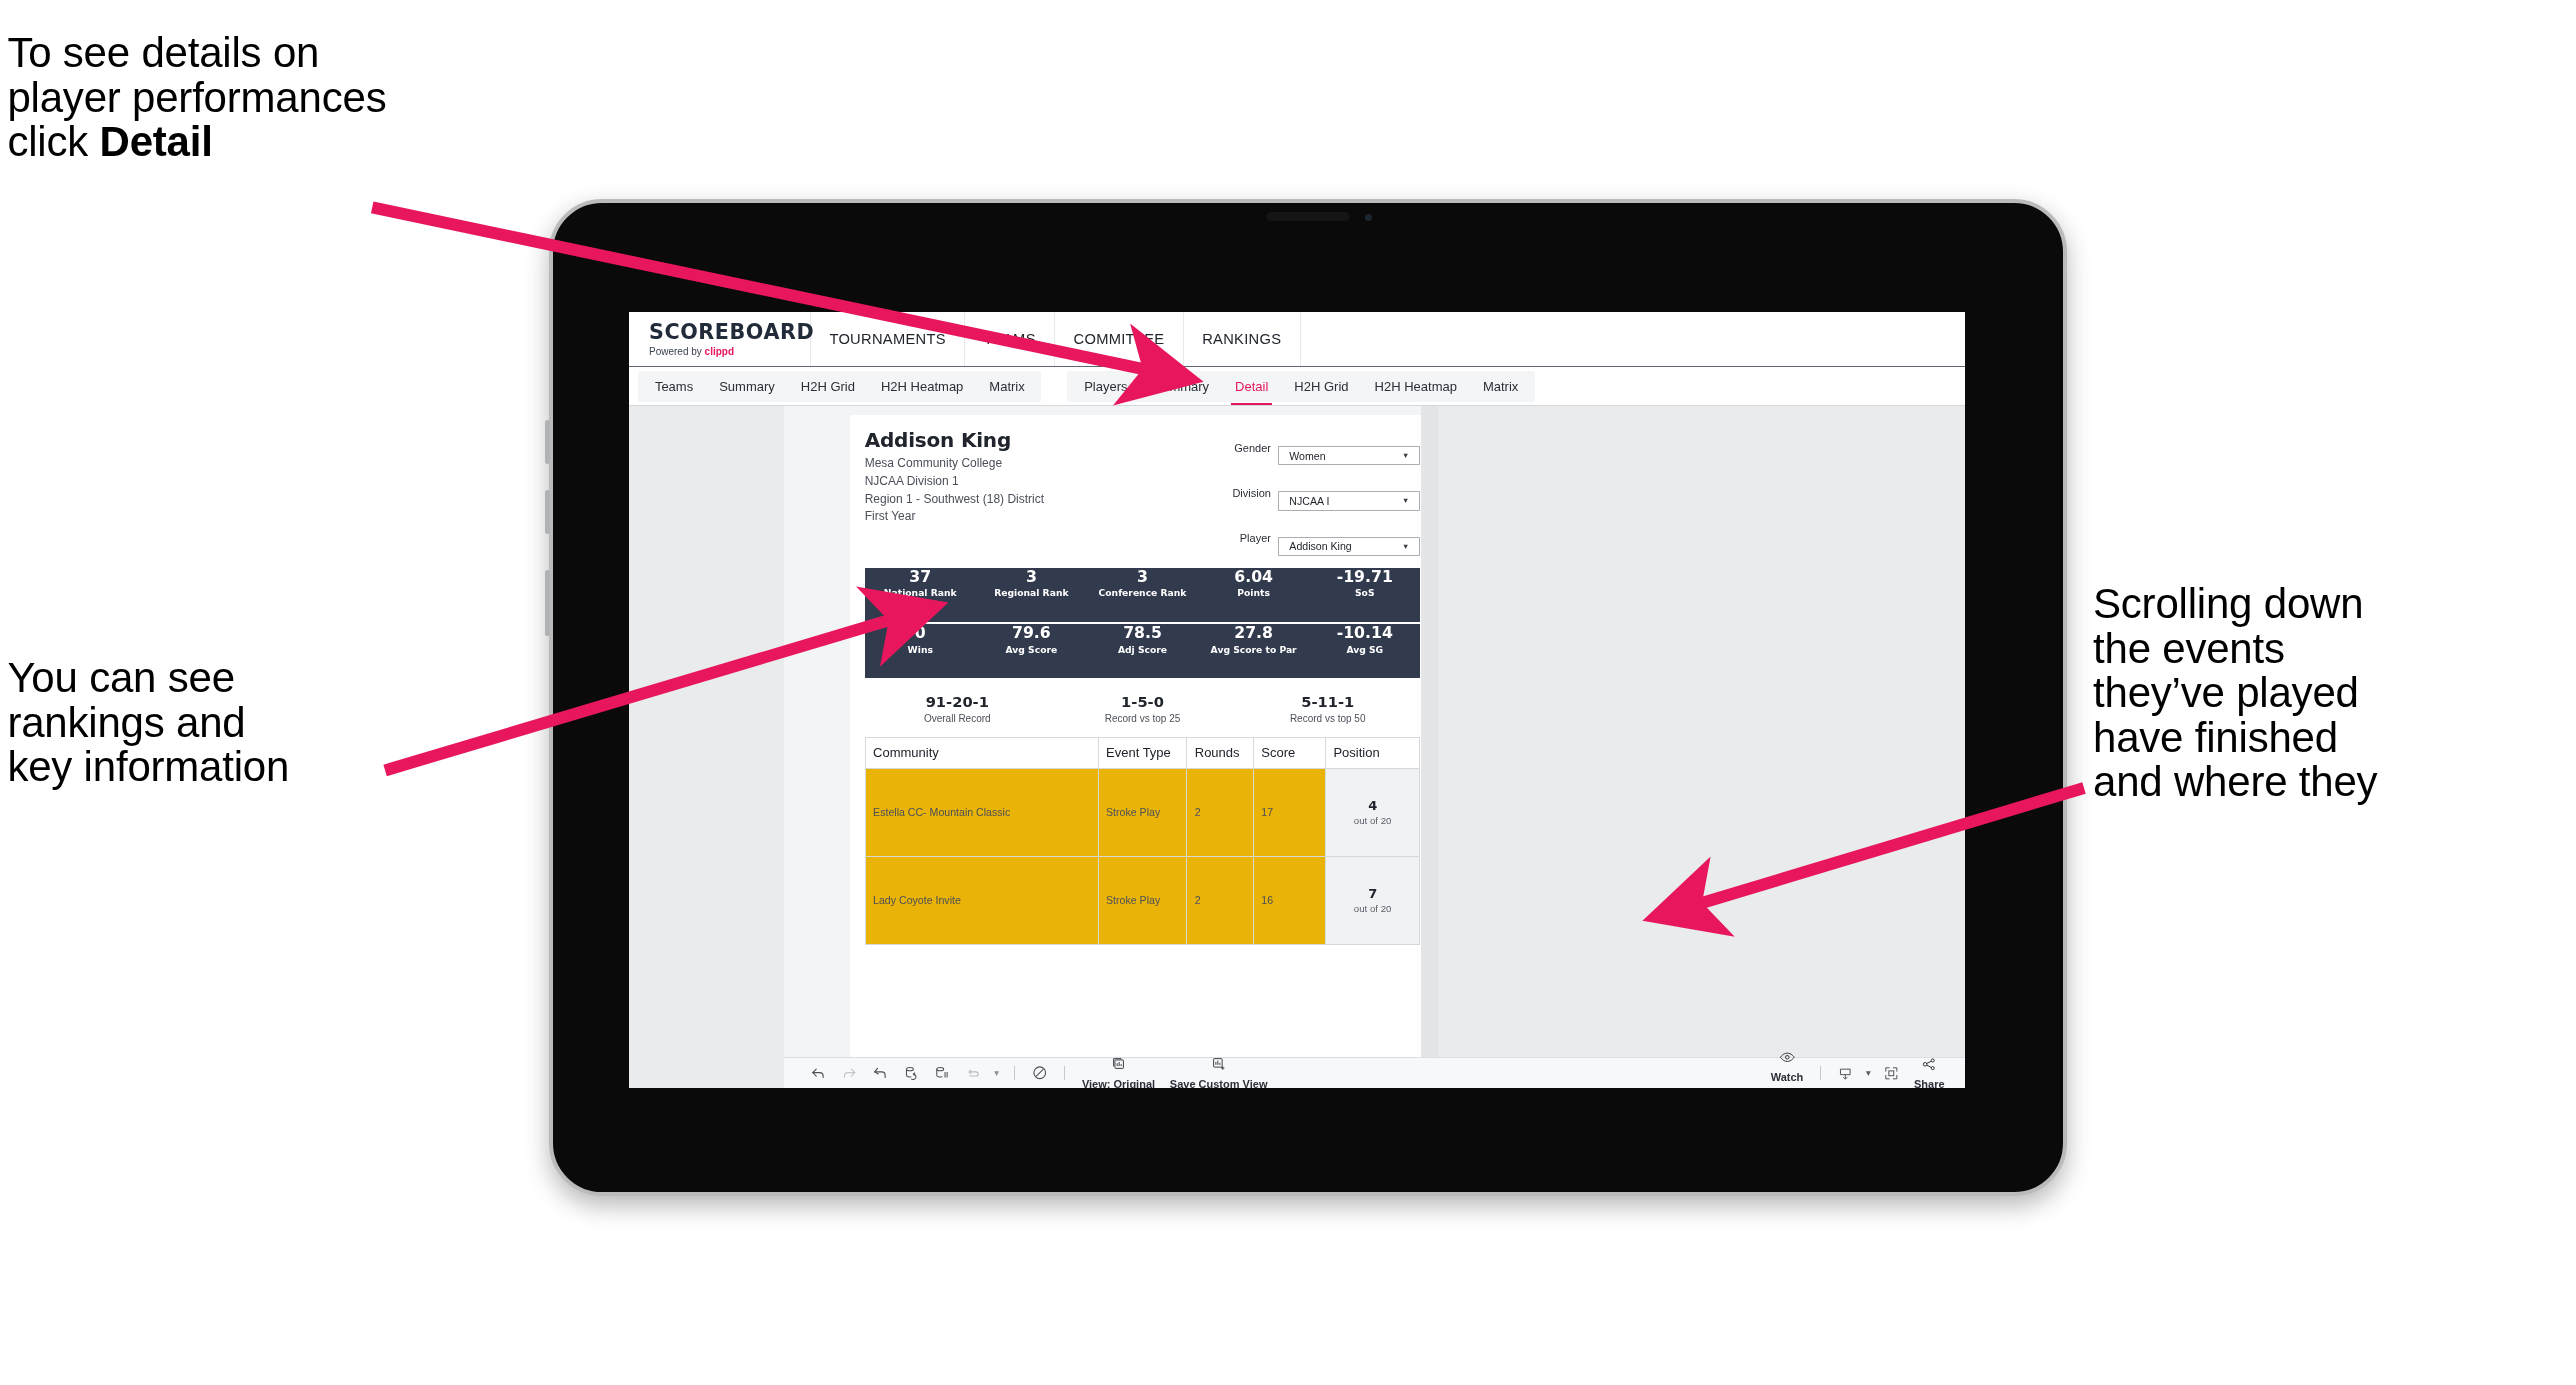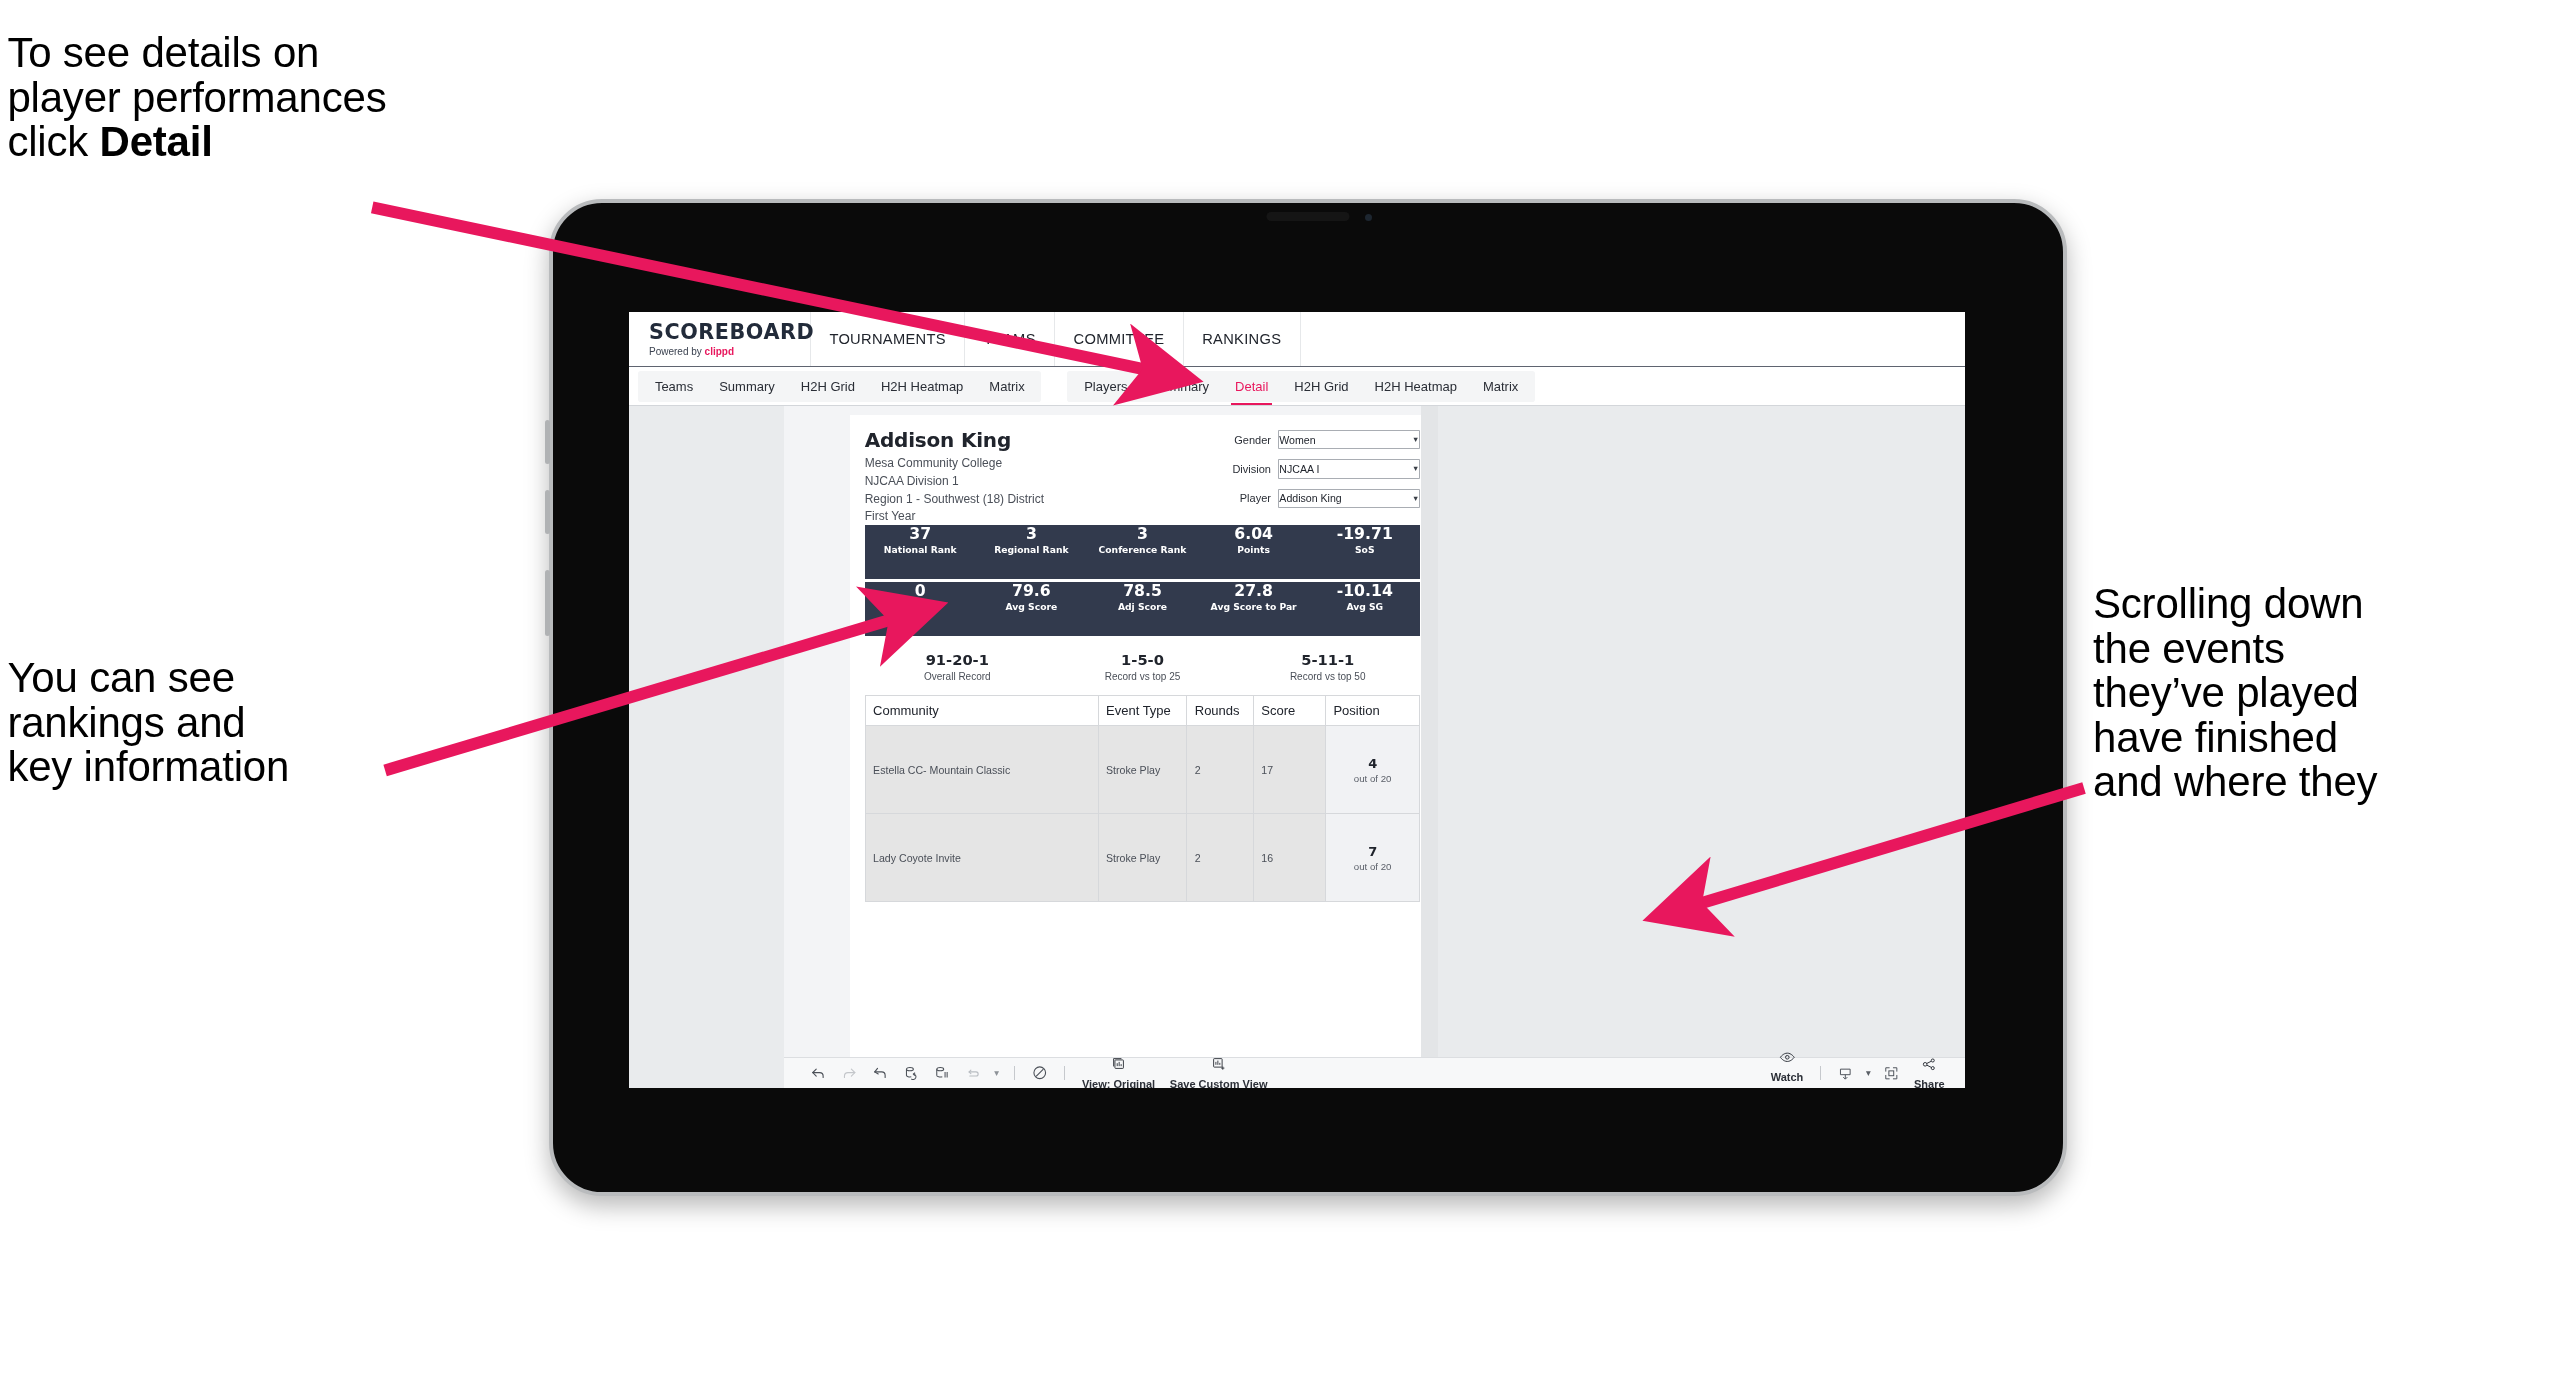--- a/index.html
+++ b/index.html
@@ -143,21 +143,21 @@
   .player-line{ font-size:12px; color:#4a4f58; margin-top:3.7px; line-height:1.18; }
 
   
   #filters{ width:212px; padding-top:1.8px; }
   .filter-row{ display:flex; align-items:center; justify-content:flex-end; margin-bottom:10px; }
   .filter-label{ font-size:11px; color:#2a2e36; margin-right:7.4px; }
   .filter-select{
     width:142px; height:19.3px; background:#fff;
     border:0.9px solid #a9adb3; border-radius:0.9px;
     display:flex; align-items:center; justify-content:space-between;
-    padding:0 0; font-size:10.6px; color:#22262e; cursor:pointer;
+    padding:0 10px; font-size:10.6px; color:#22262e; cursor:pointer;margin-top:16px;
   }
   .caret{ font-size:7.4px; color:#3a3f47; }
 
   
   .statbar{
     background:#323a4d; color:#fff;
     display:flex; 
     height:54px; margin-top:1.8px;
   }
   #statbar-2{ margin-top:2.8px; }
@@ -176,21 +176,21 @@
   #ttable th{
     text-align:left; font-size:13px; font-weight:400; color:#20242c;
     padding:7.4px 7.4px; border:0.9px solid #d6d8db; border-top:0.9px solid #d6d8db;
     background:#fff; vertical-align:middle;
   }
   #ttable td{
     font-size:10.6px; color:#4a4f58;
     border-left:0.9px solid #d6d8db; border-right:0.9px solid #d6d8db;
     border-bottom:0.9px solid #d6d8db;
     padding:0 7.4px; height:88px; vertical-align:middle;
-    background:#e5e5e5;
+    background:#eab308;
   }
   #ttable td.pos{ text-align:center; background:#f1f2f4; }
   .pos-num{ font-size:13px; font-weight:700; color:#20242c; font-family:"DejaVu Sans", sans-serif; }
   .pos-sub{ font-size:9.7px; color:#5a5f68; margin-top:1.8px; }
 
   
   #bottombar{
     position:absolute; left:155px; right:0; bottom:0; height:31px;
     background:#f7f8f9;
     border-top:0.9px solid #dcdee1;

